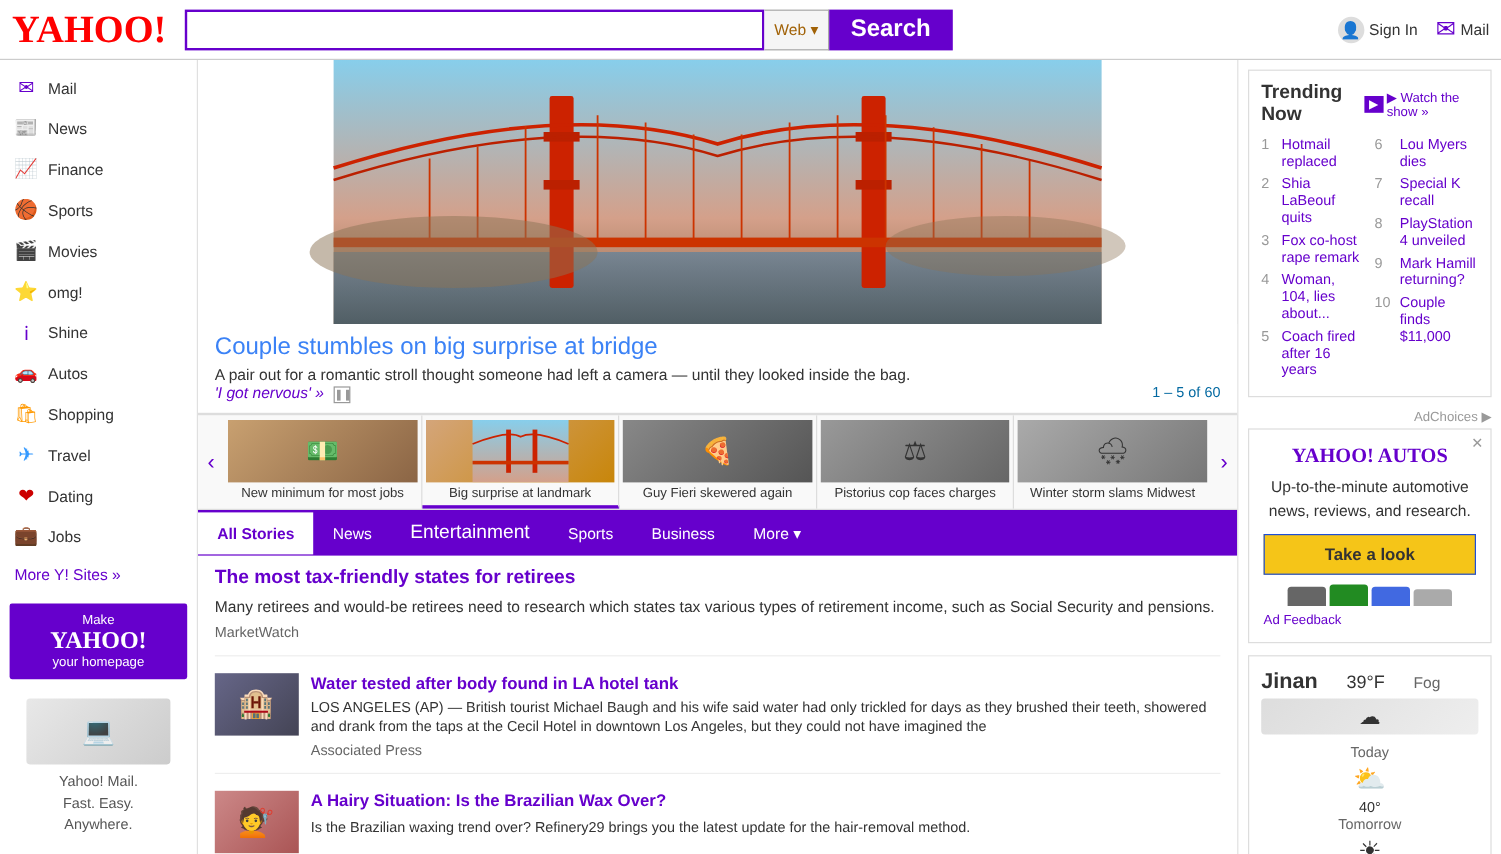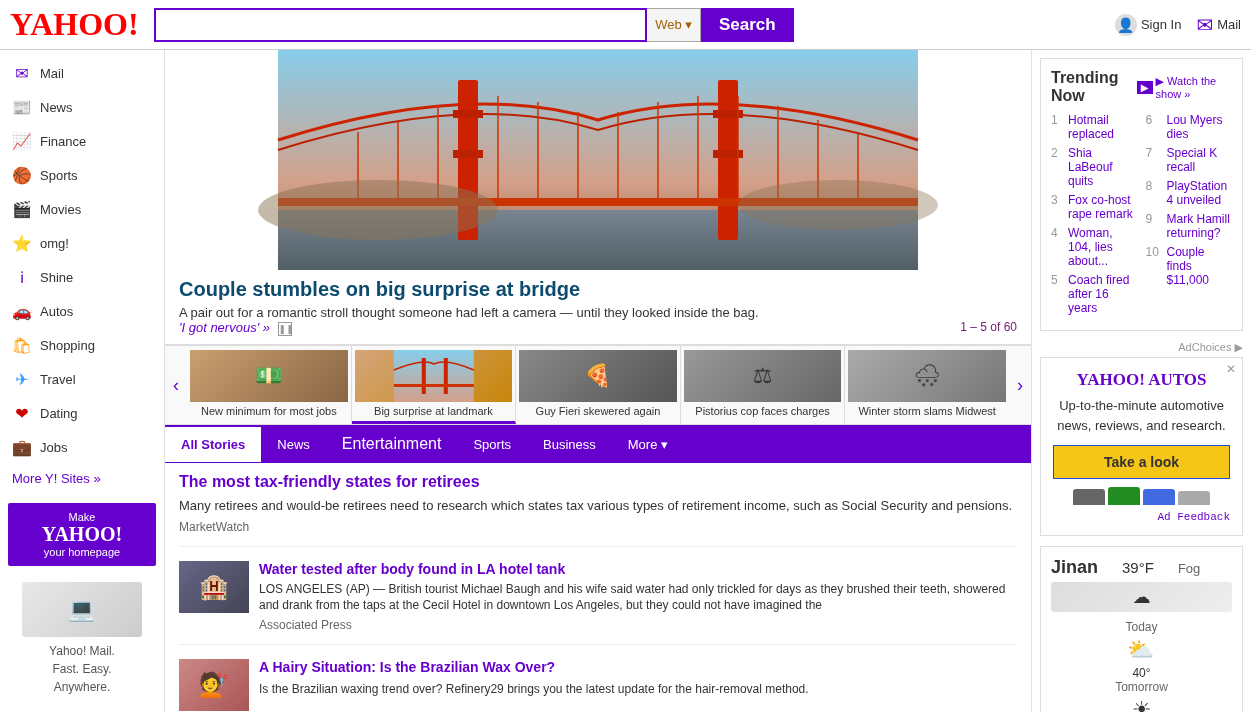--- a/index.html
+++ b/index.html
@@ -63,21 +63,21 @@
 </head>
 <body>
 
 <div id="header">
   <div id="logo">
     <span>YAHOO!</span>
   </div>
   <div id="search-bar">
     <input id="search-input" type="text" style="flex: 1 1 0%; height: 34px; border: 2px solid rgb(102, 0, 204); padding: 0px 8px; font-size: 14px; outline: none;">
     <button id="search-type-btn" style="height:34px;border:1px solid #aaa;border-left:none;background:#f5f5f5;padding:0 8px;cursor:pointer;font-size:13px;color:#a16207;">Web ▾</button>
-    <button id="search-btn" style="height:34px;background:#6600cc;color:#fff;border:none;padding:0 18px;font-size:17px;font-weight:bold;cursor:pointer;">Search</button>
+    <button id="search-btn" style="height:34px;background:#6600cc;color:#fff;border:none;padding:0 18px;font-size:20px;font-weight:bold;cursor:pointer;">Search</button>
   </div>
   <div id="header-right" style="margin-left:auto;display:flex;align-items:center;gap:15px;">
     <div id="signin-area" style="display:flex;align-items:center;gap:4px;color:#333;cursor:pointer;font-size:13px;">
       <span style="width:22px;height:22px;border-radius:50%;background:#ddd;display:inline-flex;align-items:center;justify-content:center;font-size:14px;">👤</span>
       <span>Sign In</span>
     </div>
     <div id="mail-area" style="display:flex;align-items:center;gap:4px;color:#333;cursor:pointer;font-size:13px;">
       <span style="font-size:20px;color:#6600cc;">✉</span>
       <span>Mail</span>
     </div>
@@ -202,25 +202,25 @@
           <line x1="540" y1="70" x2="540" y2="150" stroke="#cc3300" stroke-width="1.5"></line>
           <line x1="580" y1="84" x2="580" y2="150" stroke="#cc3300" stroke-width="1.5"></line>
 
           <rect x="0" y="148" width="640" height="8" fill="#cc3300"></rect>
 
           <ellipse cx="100" cy="160" rx="120" ry="30" fill="#8B7355" opacity="0.5"></ellipse>
           <ellipse cx="560" cy="155" rx="100" ry="25" fill="#8B7355" opacity="0.4"></ellipse>
         </svg>
       </div>
       <div id="hero-caption" style="background:rgba(255,255,255,0.95);padding:8px 14px;border-bottom:1px solid #ddd;">
-        <a style="font-size:20px;color:#0c4a6e;font-weight:bold;display:block;margin-bottom:4px;">Couple stumbles on big surprise at bridge</a>
+        <a style="font-size:20px;color:#3b82f6;font-weight:normal;display:block;margin-bottom:4px;">Couple stumbles on big surprise at bridge</a>
         <span style="font-size:13px;color:#333;">A pair out for a romantic stroll thought someone had left a camera — until they looked inside the bag.</span>
         <br>
         <a style="color:#6600cc;font-size:13px;font-style:italic;">'I got nervous' »</a>
-        <span style="float:right;color:#701a75;font-size:12px;">1 – 5 of 60</span>
+        <span style="float:right;color:#0369a1;font-size:12px;">1 – 5 of 60</span>
         <span style="display:inline-block;width:14px;height:14px;border:1px solid #999;text-align:center;line-height:12px;font-size:9px;color:#999;cursor:pointer;margin-left:4px;">❚❚</span>
       </div>
     </div>
 
     <div id="thumbs" style="display:flex;align-items:center;border-bottom:1px solid #ddd;background:#f9f9f9;">
       <div class="thumb-arrow" style="width:22px;text-align:center;cursor:pointer;font-size:18px;color:#6600cc;padding:5px;">‹</div>
       <div class="thumb-strip" style="display:flex;flex:1;overflow:hidden;">
 
         <div class="thumb-item" style="flex:1;text-align:center;padding:4px 3px;border-right:1px solid #ddd;cursor:pointer;font-size:11px;color:#333;">
           <div class="thumb-img" style="width:100%;height:52px;background:linear-gradient(135deg,#c8a070,#8B6545);margin-bottom:3px;display:flex;align-items:center;justify-content:center;overflow:hidden;">
@@ -381,21 +381,21 @@
         <div style="font-size:17px;font-weight:bold;color:#6600cc;font-family:Georgia,serif;margin-bottom:6px;">YAHOO! AUTOS</div>
         <p style="font-size:13px;color:#333;line-height:1.5;margin-bottom:10px;">Up-to-the-minute automotive news, reviews, and research.</p>
         <button style="background:#f5c518;border:1px solid #1d4ed8;padding:8px 0;font-size:14px;font-weight:bold;color:#333;cursor:pointer;width:100%;">Take a look</button>
         
         <div style="display:flex;justify-content:center;margin-top:8px;gap:3px;align-items:flex-end;">
           <div style="width:32px;height:16px;background:#666;border-radius:3px 3px 0 0;"></div>
           <div style="width:32px;height:18px;background:#228B22;border-radius:3px 3px 0 0;"></div>
           <div style="width:32px;height:16px;background:#4169E1;border-radius:3px 3px 0 0;"></div>
           <div style="width:32px;height:14px;background:#aaa;border-radius:3px 3px 0 0;"></div>
         </div>
-        <div style="font-size:11px;color:#6600cc;text-align:right;margin-top:6px;cursor:pointer;font-family:Liberation Mono, monospace;">Ad Feedback</div>
+        <div style="font-size:11px;color:#6600cc;text-align:left;margin-top:6px;cursor:pointer;">Ad Feedback</div>
       </div>
     </div>
 
     <div id="weather" style="border:1px solid #ddd;padding:10px;">
       <div style="display:flex;align-items:baseline;gap:24px;margin-bottom:4px;">
         <span style="font-size:18px;font-weight:bold;color:#333;">Jinan</span>
         <span style="font-size:15px;color:#333;">39°F</span>
         <span style="font-size:13px;color:#666;">Fog</span>
       </div>
 

